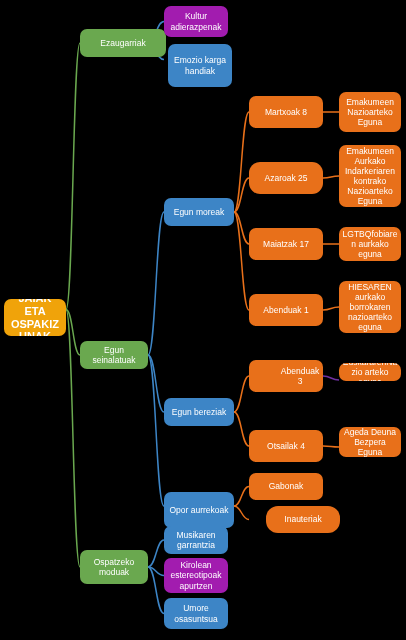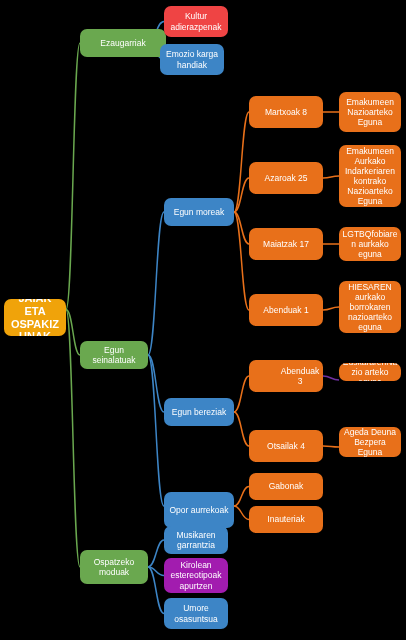--- a/index.html
+++ b/index.html
@@ -82,24 +82,24 @@
       </div>
       <div class="node" style="left: 80px; top: 29px; width: 86px; height: 28px; background: rgb(106, 168, 79);">
         <span>Ezaugarriak</span>
       </div>
       <div class="node" style="left: 80px; top: 341px; width: 68px; height: 28px; background: rgb(106, 168, 79);">
         <span>Egun seinalatuak</span>
       </div>
       <div class="node" style="left: 80px; top: 550px; width: 68px; height: 34px; background: rgb(106, 168, 79);">
         <span>Ospatzeko moduak</span>
       </div>
-      <div class="node" style="left: 164px; top: 6px; width: 64px; height: 31px; background: #ef4444;">
+      <div class="node" style="left: 164px; top: 6px; width: 64px; height: 31px; background: #a21caf;">
         <span>Kultur adierazpenak</span>
       </div>
-      <div class="node" style="left: 160px; top: 44px; width: 64px; height: 31px; background: rgb(61, 133, 198); text-align: center;">
+      <div class="node" style="left: 168px; top: 44px; width: 64px; height: 43px; background: rgb(61, 133, 198); text-align: center;">
         <span>Emozio karga handiak</span>
       </div>
       <div class="node" style="left: 164px; top: 198px; width: 70px; height: 28px; background: rgb(61, 133, 198);">
         <span>Egun moreak</span>
       </div>
       <div class="node" style="left: 164px; top: 398px; width: 70px; height: 28px; background: rgb(61, 133, 198);">
         <span>Egun bereziak</span>
       </div>
       <div class="node" style="left: 164px; top: 492px; width: 70px; height: 36px; background: rgb(61, 133, 198);">
         <span>Opor aurrekoak</span>
@@ -109,39 +109,39 @@
       </div>
       <div class="node" style="left: 164px; top: 558px; width: 64px; height: 35px; background: #a21caf;">
         <span>Kirolean estereotipoak apurtzen</span>
       </div>
       <div class="node" style="left: 164px; top: 598px; width: 64px; height: 31px; background: rgb(61, 133, 198);">
         <span>Umore osasuntsua</span>
       </div>
       <div class="node" style="left: 249px; top: 96px; width: 74px; height: 32px; background: rgb(232, 112, 26);">
         <span>Martxoak 8</span>
       </div>
-      <div class="node" style="left: 249px; top: 162px; width: 74px; height: 32px; background: rgb(232, 112, 26);">
+      <div class="node" style="left: 249px; top: 162px; width: 74px; height: 32px; background: rgb(232, 112, 26); border-radius: 11px;">
         <span>Azaroak 25</span>
       </div>
       <div class="node" style="left: 249px; top: 228px; width: 74px; height: 32px; background: rgb(232, 112, 26);">
         <span>Maiatzak 17</span>
       </div>
       <div class="node" style="left: 249px; top: 294px; width: 74px; height: 32px; background: rgb(232, 112, 26);">
         <span>Abenduak 1</span>
       </div>
       <div class="node" style="left: 249px; top: 360px; width: 74px; height: 32px; background: rgb(232, 112, 26); padding-left: 31px;">
         <span>Abenduak 3</span>
       </div>
       <div class="node" style="left: 249px; top: 430px; width: 74px; height: 32px; background: rgb(232, 112, 26);">
         <span>Otsailak 4</span>
       </div>
       <div class="node" style="left: 249px; top: 473px; width: 74px; height: 27px; background: rgb(232, 112, 26);">
         <span>Gabonak</span>
       </div>
-      <div class="node" style="left: 249px; top: 506px; width: 74px; height: 27px; background: rgb(232, 112, 26);">
+      <div class="node" style="left: 266px; top: 506px; width: 74px; height: 27px; background: rgb(232, 112, 26); border-radius: 12px;">
         <span>Inauteriak</span>
       </div>
       <div class="node" style="left: 339px; top: 92px; width: 62px; height: 40px; background: rgb(232, 112, 26);">
         <span>Emakumeen Nazioarteko Eguna</span>
       </div>
       <div class="node" style="left: 339px; top: 145px; width: 62px; height: 62px; background: rgb(232, 112, 26);">
         <span>Emakumeen Aurkako Indarkeriaren kontrako Nazioarteko Eguna</span>
       </div>
       <div class="node" style="left: 339px; top: 227px; width: 62px; height: 34px; background: rgb(232, 112, 26);">
         <span>LGTBQfobiaren aurkako eguna</span>

